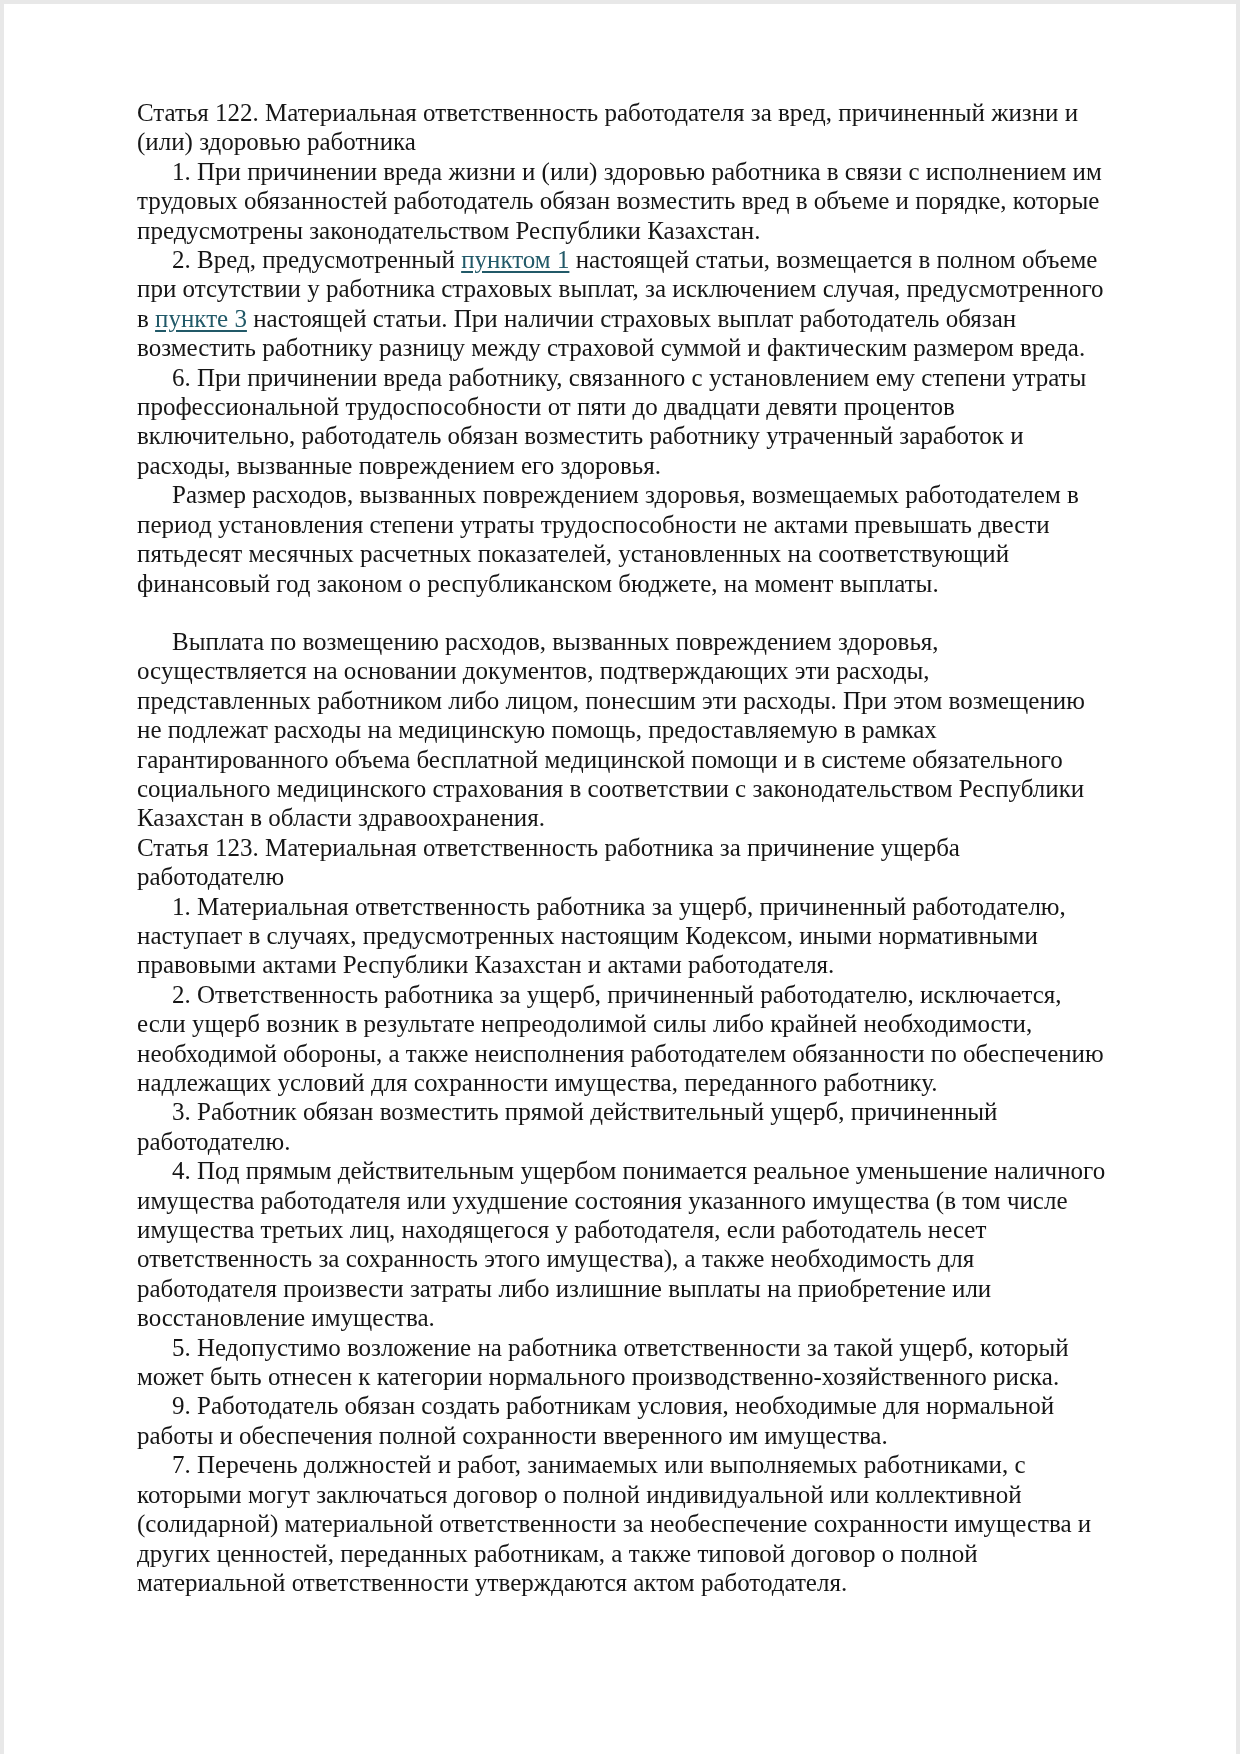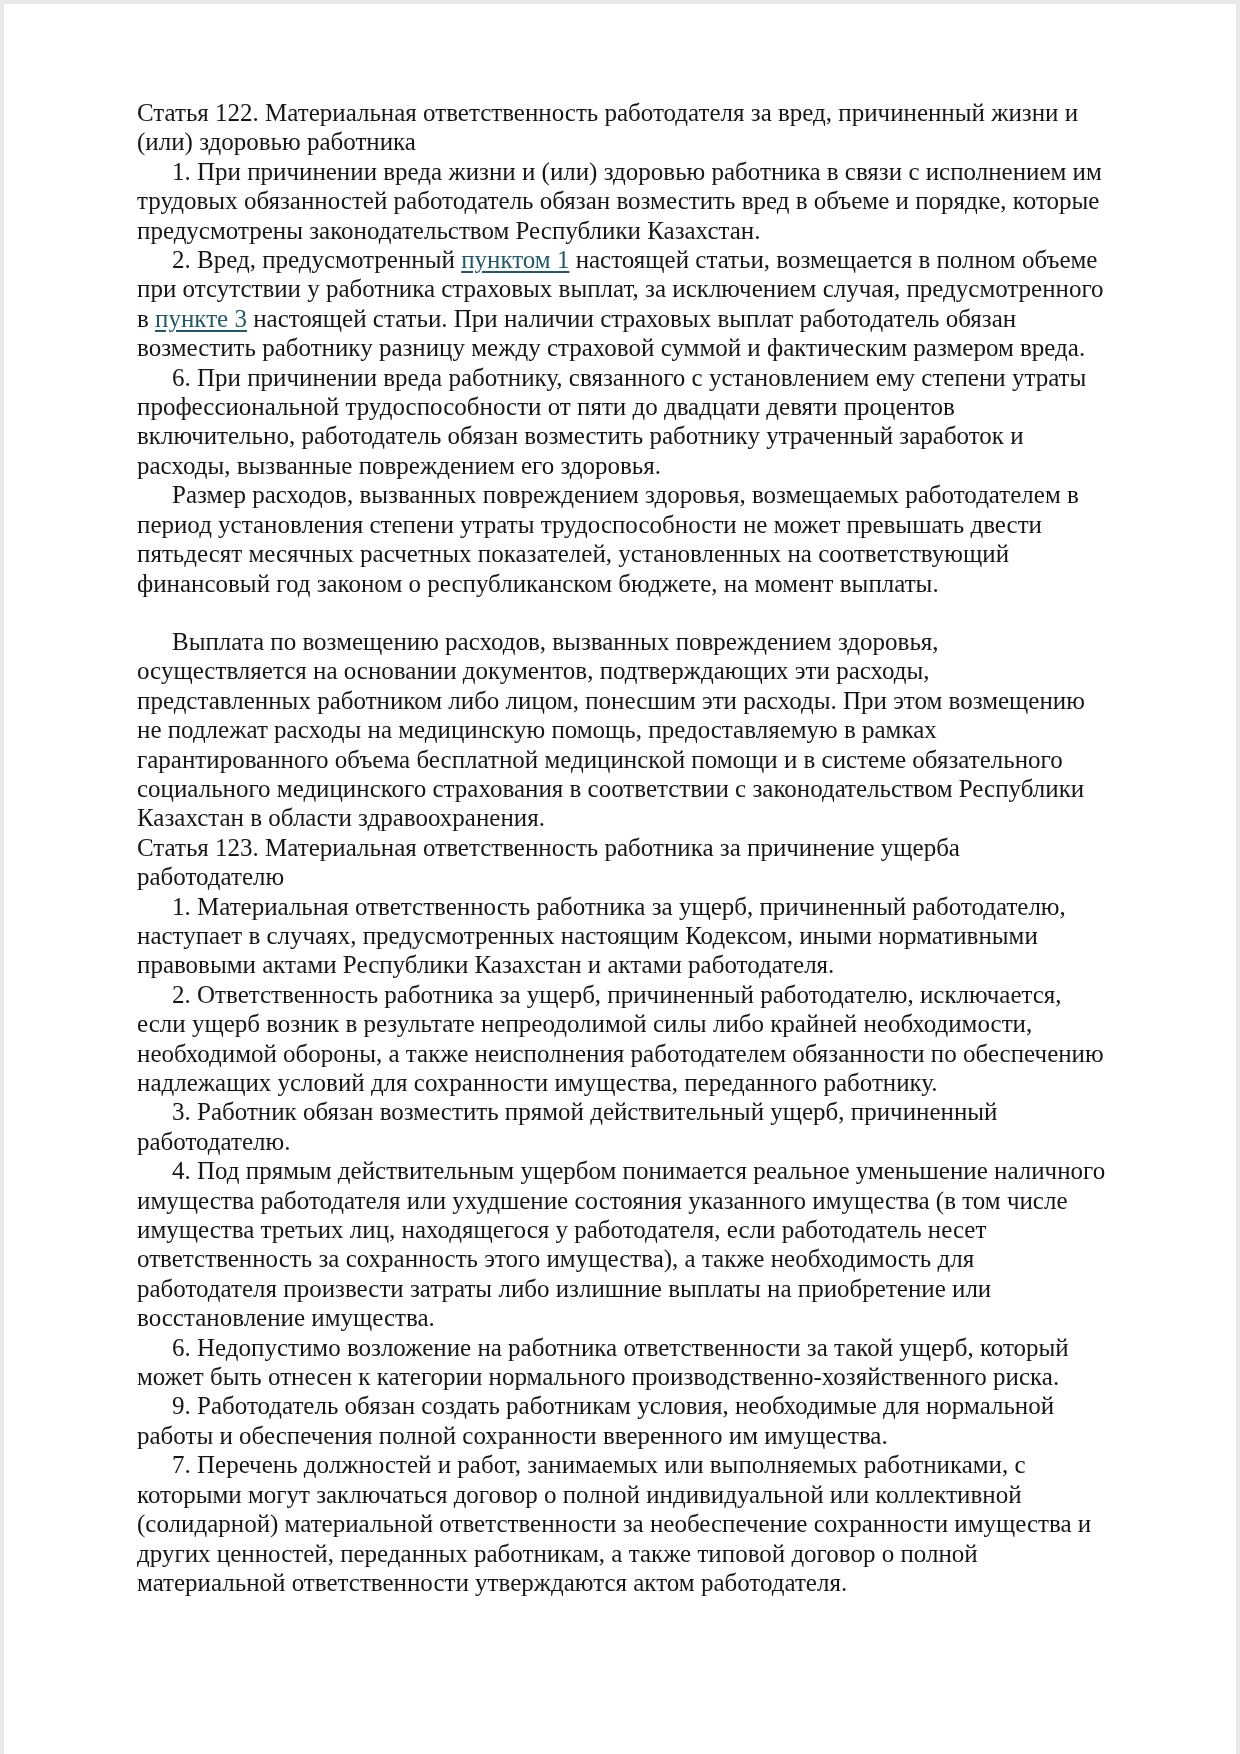--- a/index.html
+++ b/index.html
@@ -45,25 +45,25 @@
 </style>
 </head>
 <body>
 
 <div class="page">
   <div class="content">
       <p class="para"><span>Статья 122. Материальная ответственность работодателя за вред, причиненный жизни и (или) здоровью работника</span></p>
       <p class="para indent"><span>1. При причинении вреда жизни и (или) здоровью работника в связи с исполнением им трудовых обязанностей работодатель обязан возместить вред в объеме и порядке, которые предусмотрены законодательством Республики Казахстан.</span></p>
       <p class="para indent"><span>2. Вред, предусмотренный </span><a href="#" class="doc-link">пунктом 1</a><span> настоящей статьи, возмещается в полном объеме при отсутствии у работника страховых выплат, за исключением случая, предусмотренного в </span><a href="#" class="doc-link">пункте 3</a><span> настоящей статьи. При наличии страховых выплат работодатель обязан возместить работнику разницу между страховой суммой и фактическим размером вреда.</span></p>
       <p class="para indent"><span>6. При причинении вреда работнику, связанного с установлением ему степени утраты профессиональной трудоспособности от пяти до двадцати девяти процентов включительно, работодатель обязан возместить работнику утраченный заработок и расходы, вызванные повреждением его здоровья.</span></p>
-      <p class="para indent"><span>Размер расходов, вызванных повреждением здоровья, возмещаемых работодателем в период установления степени утраты трудоспособности не может превышать двести пятьдесят месячных расчетных показателей, установленных на соответствующий финансовый год законом о республиканском бюджете, на момент выплаты.</span></p>
+      <p class="para indent"><span>Размер расходов, вызванных повреждением здоровья, возмещаемых работодателем в период установления степени утраты трудоспособности не актами превышать двести пятьдесят месячных расчетных показателей, установленных на соответствующий финансовый год законом о республиканском бюджете, на момент выплаты.</span></p>
       <div class="spacer"></div>
       <p class="para indent"><span>Выплата по возмещению расходов, вызванных повреждением здоровья, осуществляется на основании документов, подтверждающих эти расходы, представленных работником либо лицом, понесшим эти расходы. При этом возмещению не подлежат расходы на медицинскую помощь, предоставляемую в рамках гарантированного объема бесплатной медицинской помощи и в системе обязательного социального медицинского страхования в соответствии с законодательством Республики Казахстан в области здравоохранения.</span></p>
       <p class="para"><span>Статья 123. Материальная ответственность работника за причинение ущерба работодателю</span></p>
       <p class="para indent"><span>1. Материальная ответственность работника за ущерб, причиненный работодателю, наступает в случаях, предусмотренных настоящим Кодексом, иными нормативными правовыми актами Республики Казахстан и актами работодателя.</span></p>
       <p class="para indent"><span>2. Ответственность работника за ущерб, причиненный работодателю, исключается, если ущерб возник в результате непреодолимой силы либо крайней необходимости, необходимой обороны, а также неисполнения работодателем обязанности по обеспечению надлежащих условий для сохранности имущества, переданного работнику.</span></p>
       <p class="para indent"><span>3. Работник обязан возместить прямой действительный ущерб, причиненный работодателю.</span></p>
       <p class="para indent"><span>4. Под прямым действительным ущербом понимается реальное уменьшение наличного имущества работодателя или ухудшение состояния указанного имущества (в том числе имущества третьих лиц, находящегося у работодателя, если работодатель несет ответственность за сохранность этого имущества), а также необходимость для работодателя произвести затраты либо излишние выплаты на приобретение или восстановление имущества.</span></p>
-      <p class="para indent"><span>6. Недопустимо возложение на работника ответственности за такой ущерб, который может быть отнесен к категории нормального производственно-хозяйственного риска.</span></p>
+      <p class="para indent"><span>5. Недопустимо возложение на работника ответственности за такой ущерб, который может быть отнесен к категории нормального производственно-хозяйственного риска.</span></p>
       <p class="para indent"><span>9. Работодатель обязан создать работникам условия, необходимые для нормальной работы и обеспечения полной сохранности вверенного им имущества.</span></p>
       <p class="para indent"><span>7. Перечень должностей и работ, занимаемых или выполняемых работниками, с которыми могут заключаться договор о полной индивидуальной или коллективной (солидарной) материальной ответственности за необеспечение сохранности имущества и других ценностей, переданных работникам, а также типовой договор о полной материальной ответственности утверждаются актом работодателя.</span></p>
     </div>
 </div>
 
 </body></html>

